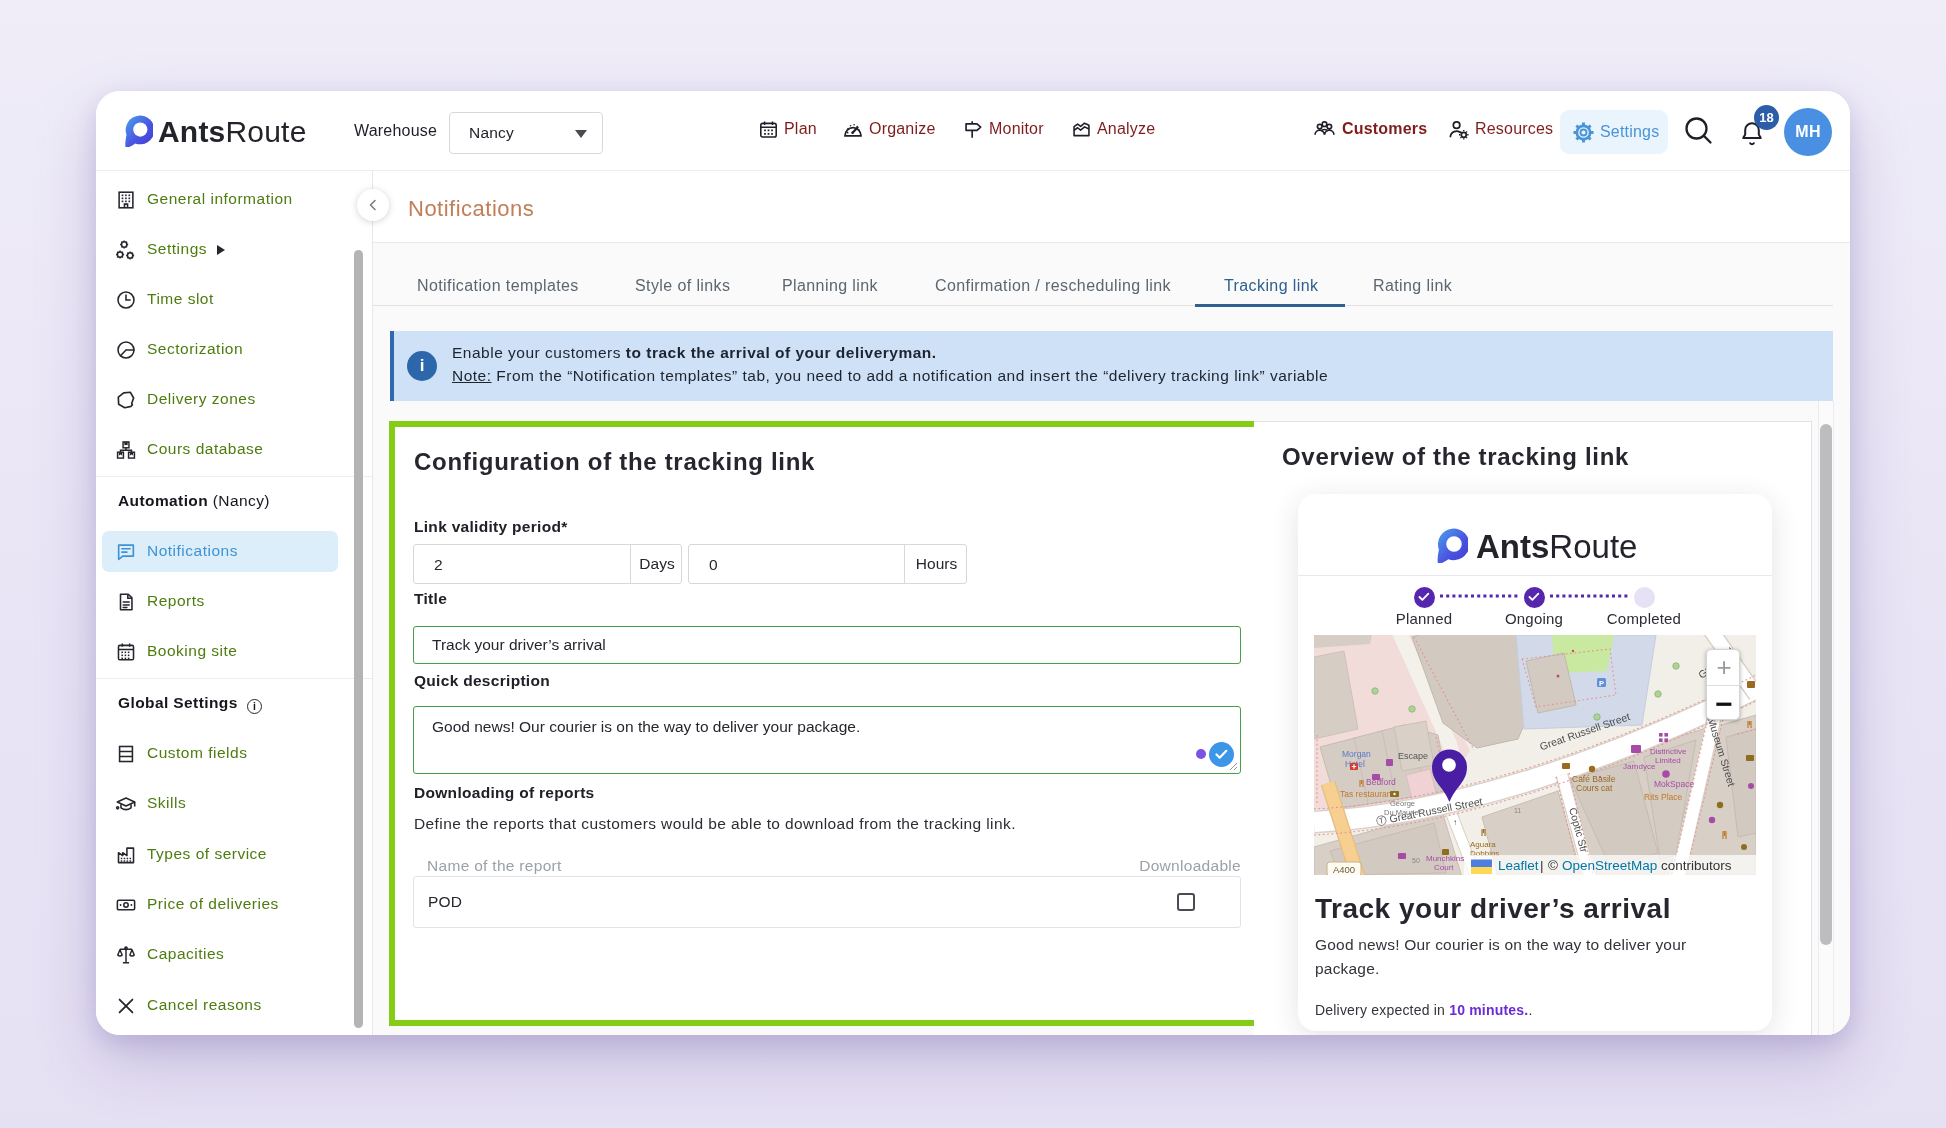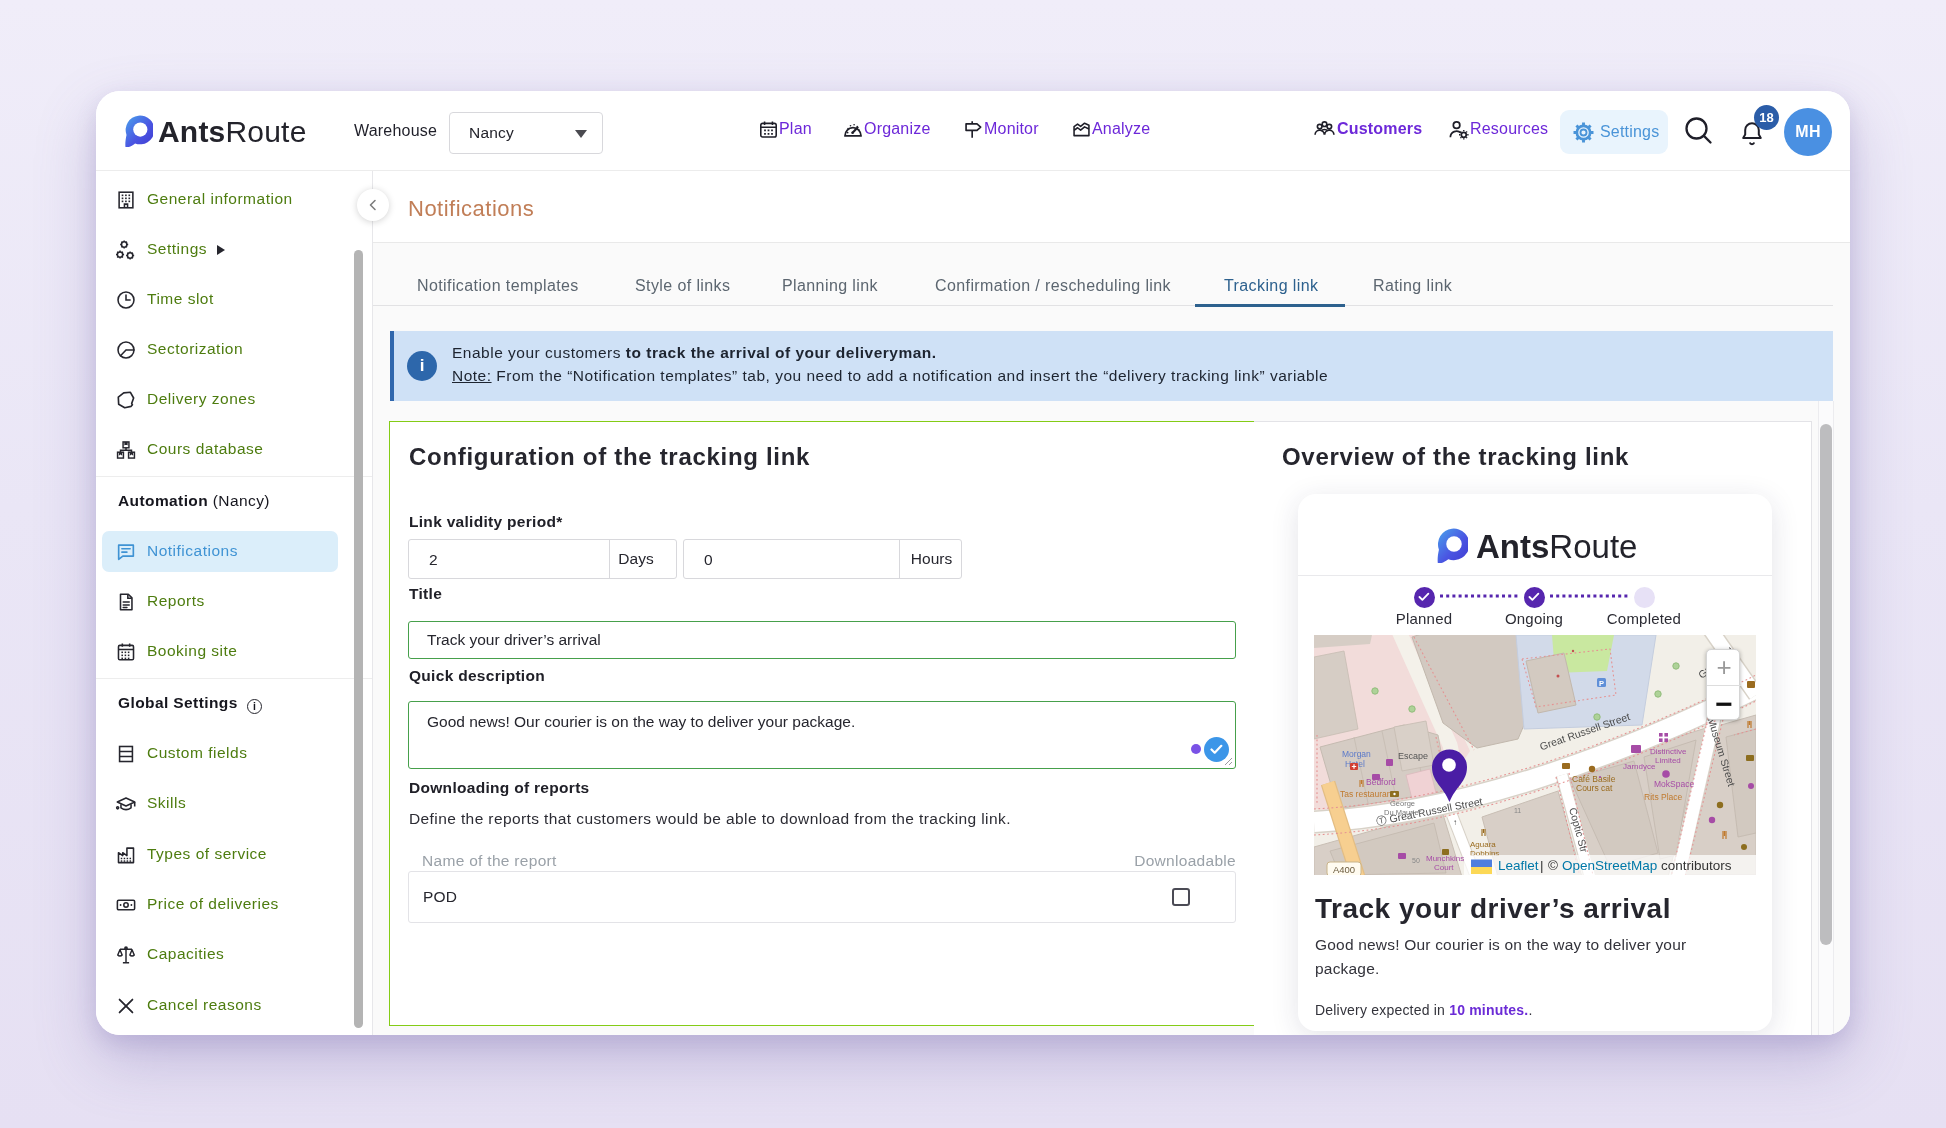--- a/index.html
+++ b/index.html
@@ -12,21 +12,21 @@
 .nav { position:absolute; left:0; top:0; width:1754px; height:80px; background:#fff; border-bottom:1px solid #ececec; z-index:5; }
 .logo-ic { position:absolute; left:27px; top:24px; }
 .logo-tx { position:absolute; left:62px; top:24px; font-size:30px; color:#23232b; letter-spacing:.2px; }
 .logo-tx b { font-weight:700; }
 .logo-tx span { font-weight:400; }
 .nv { position:absolute; top:0; height:80px; display:flex; align-items:center; font-size:16px; color:#1f1f29; letter-spacing:.2px; }
 .wh { left:258px; }
 .sel { position:absolute; left:353px; top:21px; width:154px; height:42px; border:1px solid #d8d8dc; border-radius:4px; background:#fff; }
 .sel .tx { position:absolute; left:19px; top:11px; font-size:15.5px; color:#23232b; letter-spacing:.2px; }
 .sel .car { position:absolute; right:15px; top:17px; width:0; height:0; border-left:6.5px solid transparent; border-right:6.5px solid transparent; border-top:8px solid #4a4a50; }
-.nitem { position:absolute; top:0; height:76px; display:flex; align-items:center; font-size:16px; color:#6d28d9; letter-spacing:.2px; }
+.nitem { position:absolute; top:0; height:76px; display:flex; align-items:center; gap:5px; font-size:16px; color:#7f1d1d; letter-spacing:.2px; }
 .pill { position:absolute; left:1464px; top:19px; width:108px; height:44px; background:#e9f4fd; border-radius:9px; display:flex; align-items:center; padding-left:11px; gap:4px; color:#4a94d8; font-size:16px; letter-spacing:.2px; }
 .badge { position:absolute; left:1658px; top:14px; width:25px; height:25px; border-radius:50%; background:#2b5da8; color:#fff; font-size:13px; font-weight:700; display:flex; align-items:center; justify-content:center; z-index:2; }
 .avatar { position:absolute; left:1688px; top:17px; width:48px; height:48px; border-radius:50%; background:#4a90e2; color:#fff; font-size:16px; font-weight:700; display:flex; align-items:center; justify-content:center; letter-spacing:.4px; }
 
 
 .sidebar { position:absolute; left:0; top:80px; width:276px; height:864px; background:#fff; }
 .sitem { position:absolute; left:0; width:276px; height:50px; }
 .sitem .ic { position:absolute; left:19px; top:14px; width:22px; height:22px; }
 .sitem .lb { position:absolute; left:51px; top:15px; font-size:15.5px; color:#4d7c0f; letter-spacing:.5px; }
 .shead { position:absolute; left:0; width:276px; height:50px; }
@@ -46,21 +46,21 @@
 .tabs { position:absolute; left:0px; top:90px; width:1460px; height:45px; border-bottom:1px solid #e2e2e4; }
 .tab { position:absolute; top:14px; font-size:16px; color:#5c6670; letter-spacing:.4px; white-space:nowrap; }
 .tab.on { color:#2d618e; }
 .tab-ul { position:absolute; left:822px; top:133px; width:150px; height:2.5px; background:#2d618e; }
 .banner { position:absolute; left:17px; top:160px; width:1443px; height:70px; background:#cfe1f6; border-left:4px solid #3067ad; }
 .banner .bi { position:absolute; left:13px; top:20px; width:30px; height:30px; border-radius:50%; background:#2d67ab; color:#fff; display:flex; align-items:center; justify-content:center; font-size:17px; font-weight:700; }
 .banner .l1 { position:absolute; left:58px; top:13px; font-size:15.5px; color:#1d2430; letter-spacing:.5px; }
 .banner .l2 { position:absolute; left:58px; top:36px; font-size:15.5px; color:#1d2430; letter-spacing:.5px; }
 
 
-.card1 { position:absolute; left:16px; top:250px; width:889px; height:605px; background:#fff; border:1px solid #84cc16; }
+.card1 { position:absolute; left:16px; top:250px; width:889px; height:605px; background:#fff; border:6px solid #84cc16; }
 .card2 { position:absolute; left:881px; top:250px; width:558px; height:620px; background:#fff; border:1px solid #e3e3e7; border-left:none; }
 .h2 { font-size:24px; font-weight:700; color:#26262e; letter-spacing:.7px; }
 .lab { font-size:15.5px; font-weight:700; color:#202028; letter-spacing:.3px; }
 .inbox { position:absolute; border:1px solid #d8d8dc; border-radius:3px; background:#fff; }
 .inbox .val { position:absolute; left:20px; top:11px; font-size:15.5px; color:#26262e; }
 .inbox .ad { position:absolute; top:0; height:100%; border-left:1px solid #d8d8dc; display:flex; align-items:center; justify-content:center; font-size:15.5px; color:#26262e; }
 .ginput { position:absolute; border:1.5px solid #46a04b; border-radius:3px; background:#fff; font-size:15.5px; color:#26262e; }
 .tbl-h { position:absolute; font-size:15.5px; color:#9aa1a8; letter-spacing:.3px; }
 .pod { position:absolute; left:18px; top:449px; width:828px; height:52px; border:1px solid #e3e3e7; border-radius:3px; background:#fff; }
 .cb { position:absolute; left:763px; top:16px; width:18px; height:18px; border:2px solid #4b4b55; border-radius:3px; background:#fff; }
@@ -389,21 +389,21 @@
       <div class="bi">i</div>
       <div class="l1">Enable your customers <b>to track the arrival of your deliveryman.</b></div>
       <div class="l2"><u>Note:</u> From the “Notification templates” tab, you need to add a notification and insert the “delivery tracking link” variable</div>
     </div>
 
     <div class="card1">
       <div class="h2 abs" style="left:19px; top:21px;">Configuration of the tracking link</div>
       <div class="lab abs" style="left:19px; top:91px;">Link validity period*</div>
       <div class="inbox" style="left:18px; top:117px; width:269px; height:40px;">
           <div class="val">2</div>
-          <div class="ad" style="left:200px; width:53px;">Days</div>
+          <div class="ad" style="left:216px; width:53px;">Days</div>
         </div>
       <div class="inbox" style="left:293px; top:117px; width:279px; height:40px;">
           <div class="val">0</div>
           <div class="ad" style="left:215px; width:64px;">Hours</div>
         </div>
       <div class="lab abs" style="left:19px; top:163px;">Title</div>
       <div class="ginput" style="left:18px; top:199px; width:828px; height:38px;">
           <div class="abs" style="left:18px; top:9px;">Track your driver’s arrival</div>
         </div>
       <div class="lab abs" style="left:19px; top:245px;">Quick description</div>

